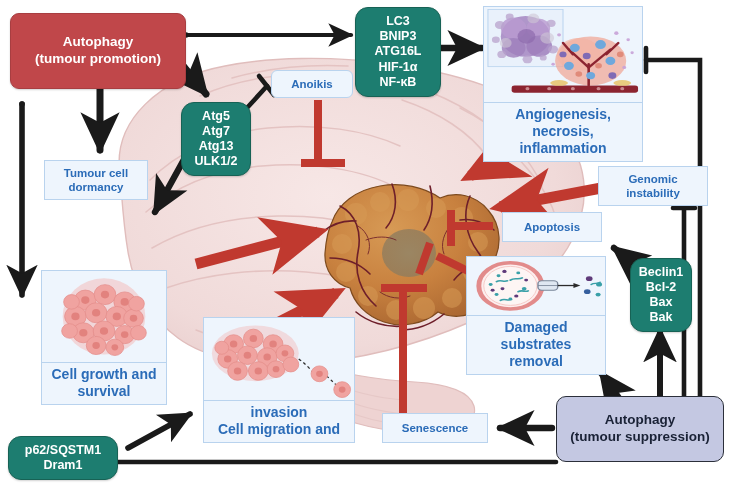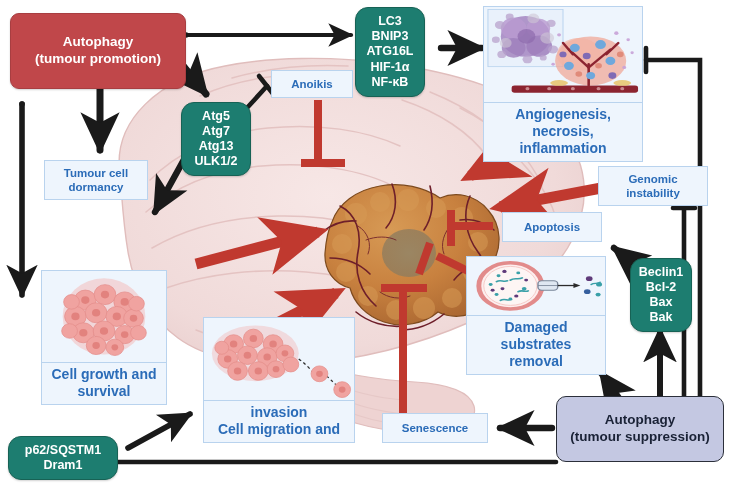--- a/index.html
+++ b/index.html
@@ -207,21 +207,21 @@
     <span>(tumour promotion)</span>
   </div>
 
   <div class="node teal-box" style="left:181px;top:102px;width:70px;height:74px;flex-direction:column;">
     <span>Atg5</span>
     <span>Atg7</span>
     <span>Atg13</span>
     <span>ULK1/2</span>
   </div>
 
-  <div class="node teal-box" style="left:355px;top:7px;width:70px;height:90px;flex-direction:column;">
+  <div class="node teal-box" style="left:355px;top:7px;width:86px;height:90px;flex-direction:column;">
     <span>LC3</span>
     <span>BNIP3</span>
     <span>ATG16L</span>
     <span>HIF-1α</span>
     <span>NF-κB</span>
   </div>
 
   <div class="node teal-box" style="left:630px;top:258px;width:62px;height:74px;flex-direction:column;">
     <span>Beclin1</span>
     <span>Bcl-2</span>
@@ -232,21 +232,21 @@
   <div class="node teal-box" style="left:8px;top:436px;width:110px;height:44px;flex-direction:column;">
     <span>p62/SQSTM1</span>
     <span>Dram1</span>
   </div>
 
   <div class="node lav-box" style="left:556px;top:396px;width:168px;height:66px;flex-direction:column;">
     <span>Autophagy</span>
     <span>(tumour suppression)</span>
   </div>
 
-  <div class="node blue-label" style="left:271px;top:70px;width:82px;height:28px;">
+  <div class="node blue-label" style="left:271px;top:70px;width:82px;height:28px;border-radius:6px;">
     <span>Anoikis</span>
   </div>
 
   <div class="node blue-label" style="left:44px;top:160px;width:104px;height:40px;flex-direction:column;">
     <span>Tumour cell</span>
     <span>dormancy</span>
   </div>
 
   <div class="node blue-label" style="left:502px;top:212px;width:100px;height:30px;">
     <span>Apoptosis</span>

